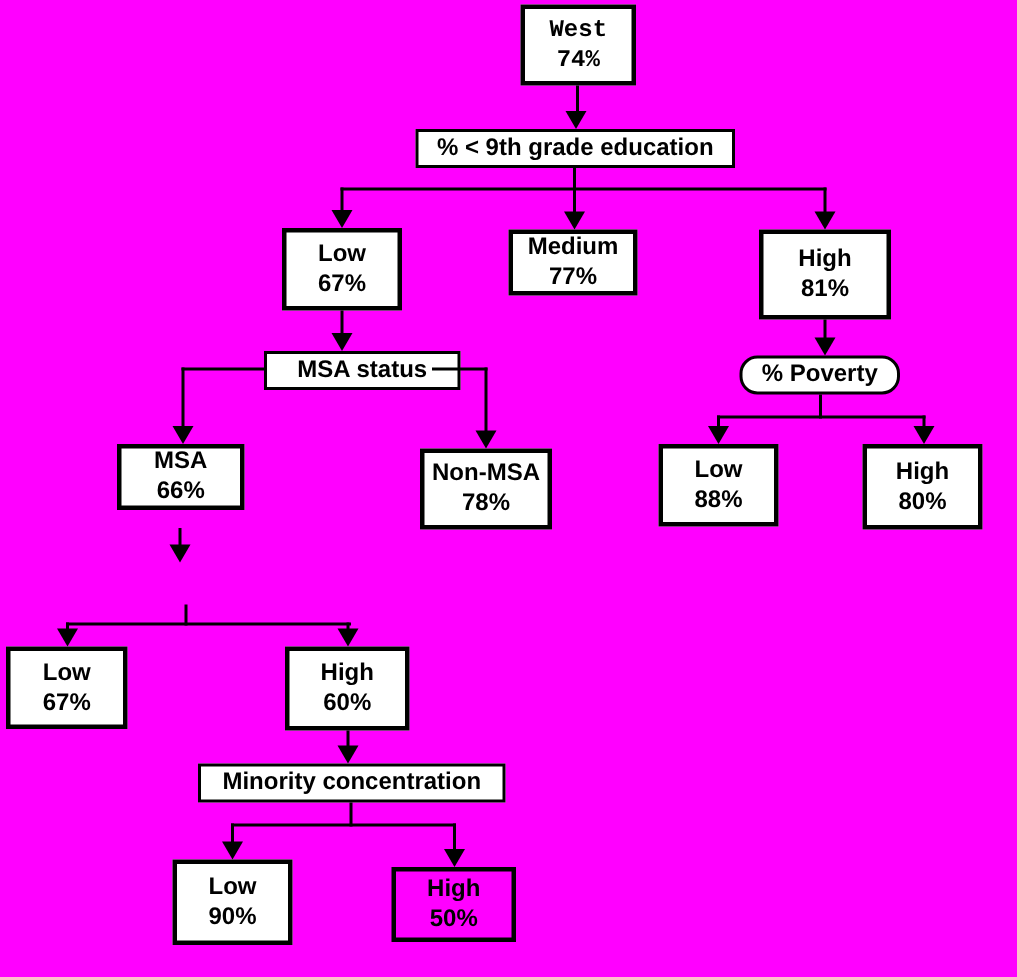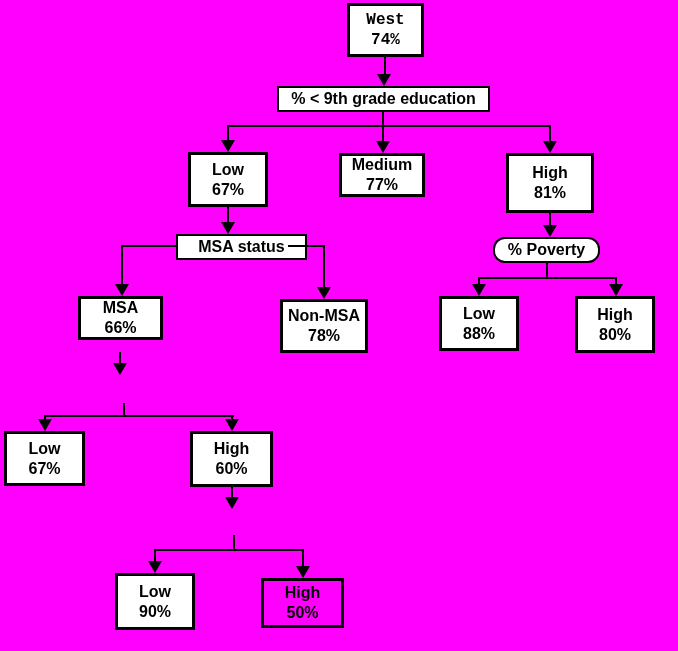--- a/index.html
+++ b/index.html
@@ -136,20 +136,21 @@
     <span>50%</span>
   </div>
 
   <div class="split-label" style="left:277px; top:86px; width:213px; height:26px;">% &lt; 9th grade education</div>
 
   <div class="split-label" style="left:176px; top:234px; width:131px; height:26px;">MSA status</div>
 
   <div class="split-label" style="left:493px; top:237px; width:107px; height:26px;border-radius:12px;">% Poverty</div>
 
 
+  <div class="split-label" style="left:132px; top:509px; width:205px; height:26px;">Minority concentration</div>
 
   <div class="vline" style="left:384px; top:57px; height:19px;"></div>
   <div class="arw" style="left:377px; top:74px;"></div>
 
   <div class="vline" style="left:382px; top:112px; height:15px;"></div>
   <div class="hline" style="left:227px; top:125px; width:324px;"></div>
   <div class="vline" style="left:227px; top:125px; height:17px;"></div>
   <div class="arw" style="left:221px; top:140px;"></div>
   <div class="vline" style="left:382px; top:125px; height:18px;"></div>
   <div class="arw" style="left:376px; top:141px;"></div>

